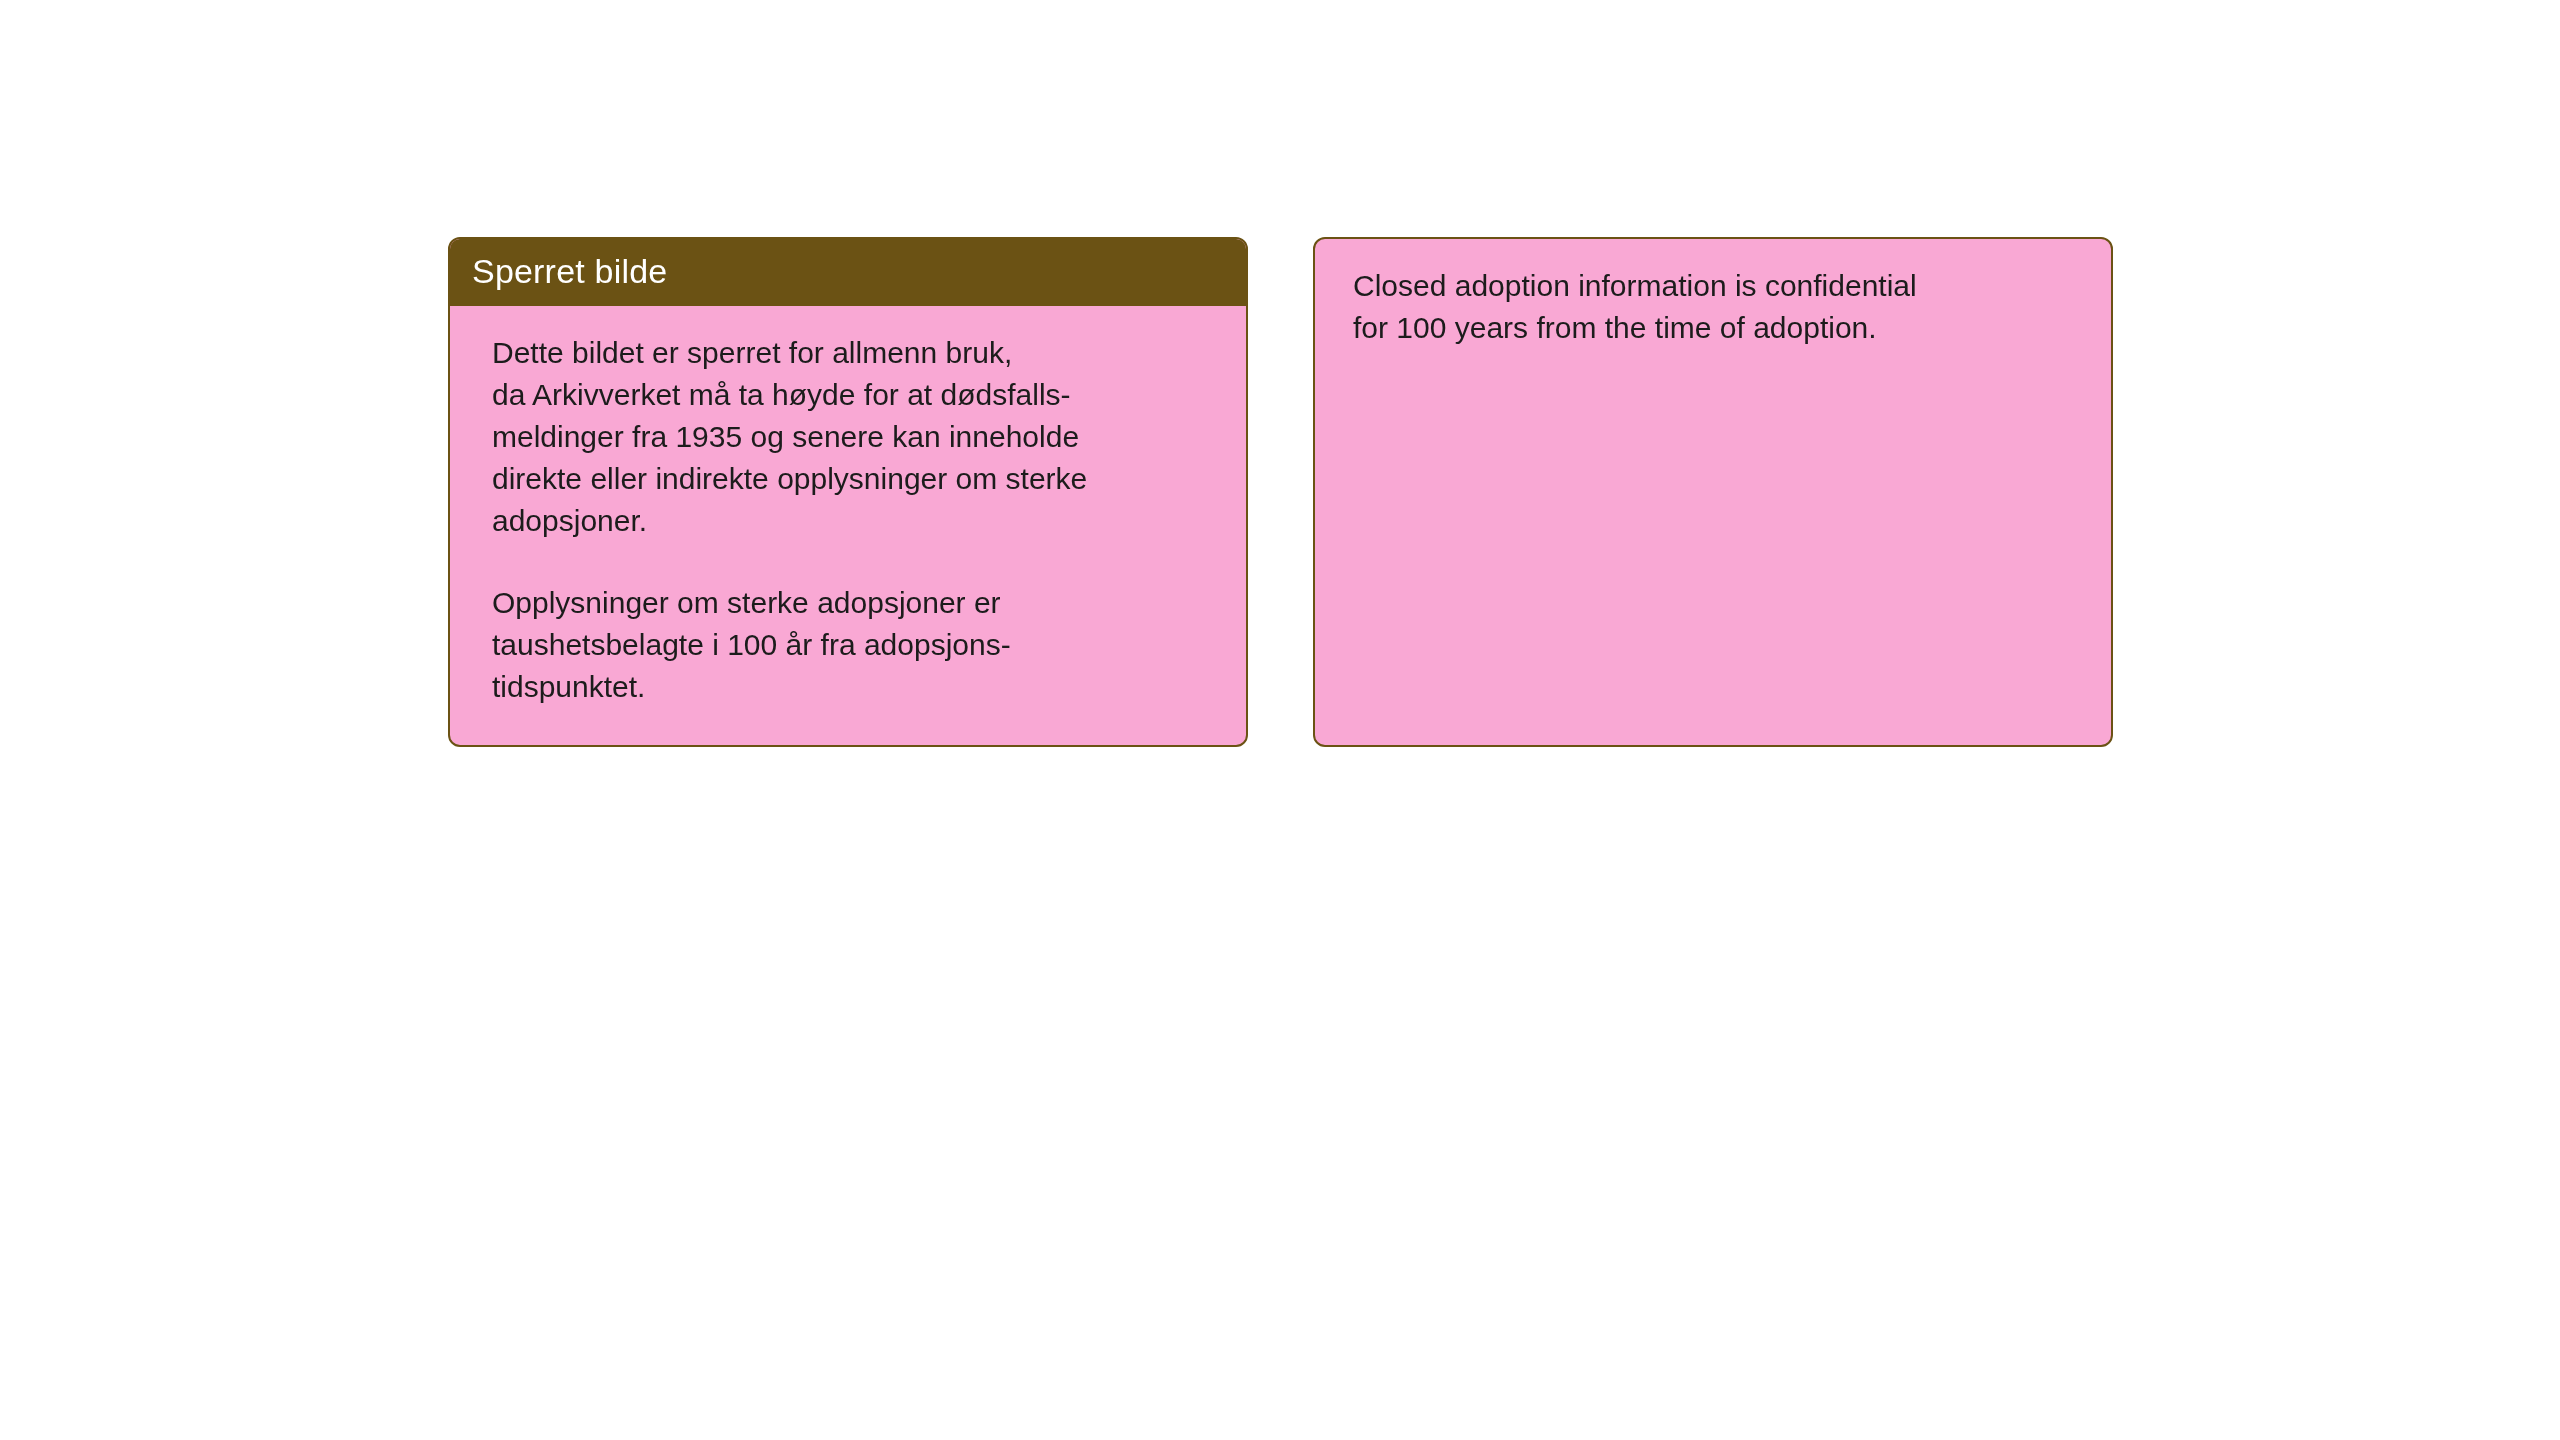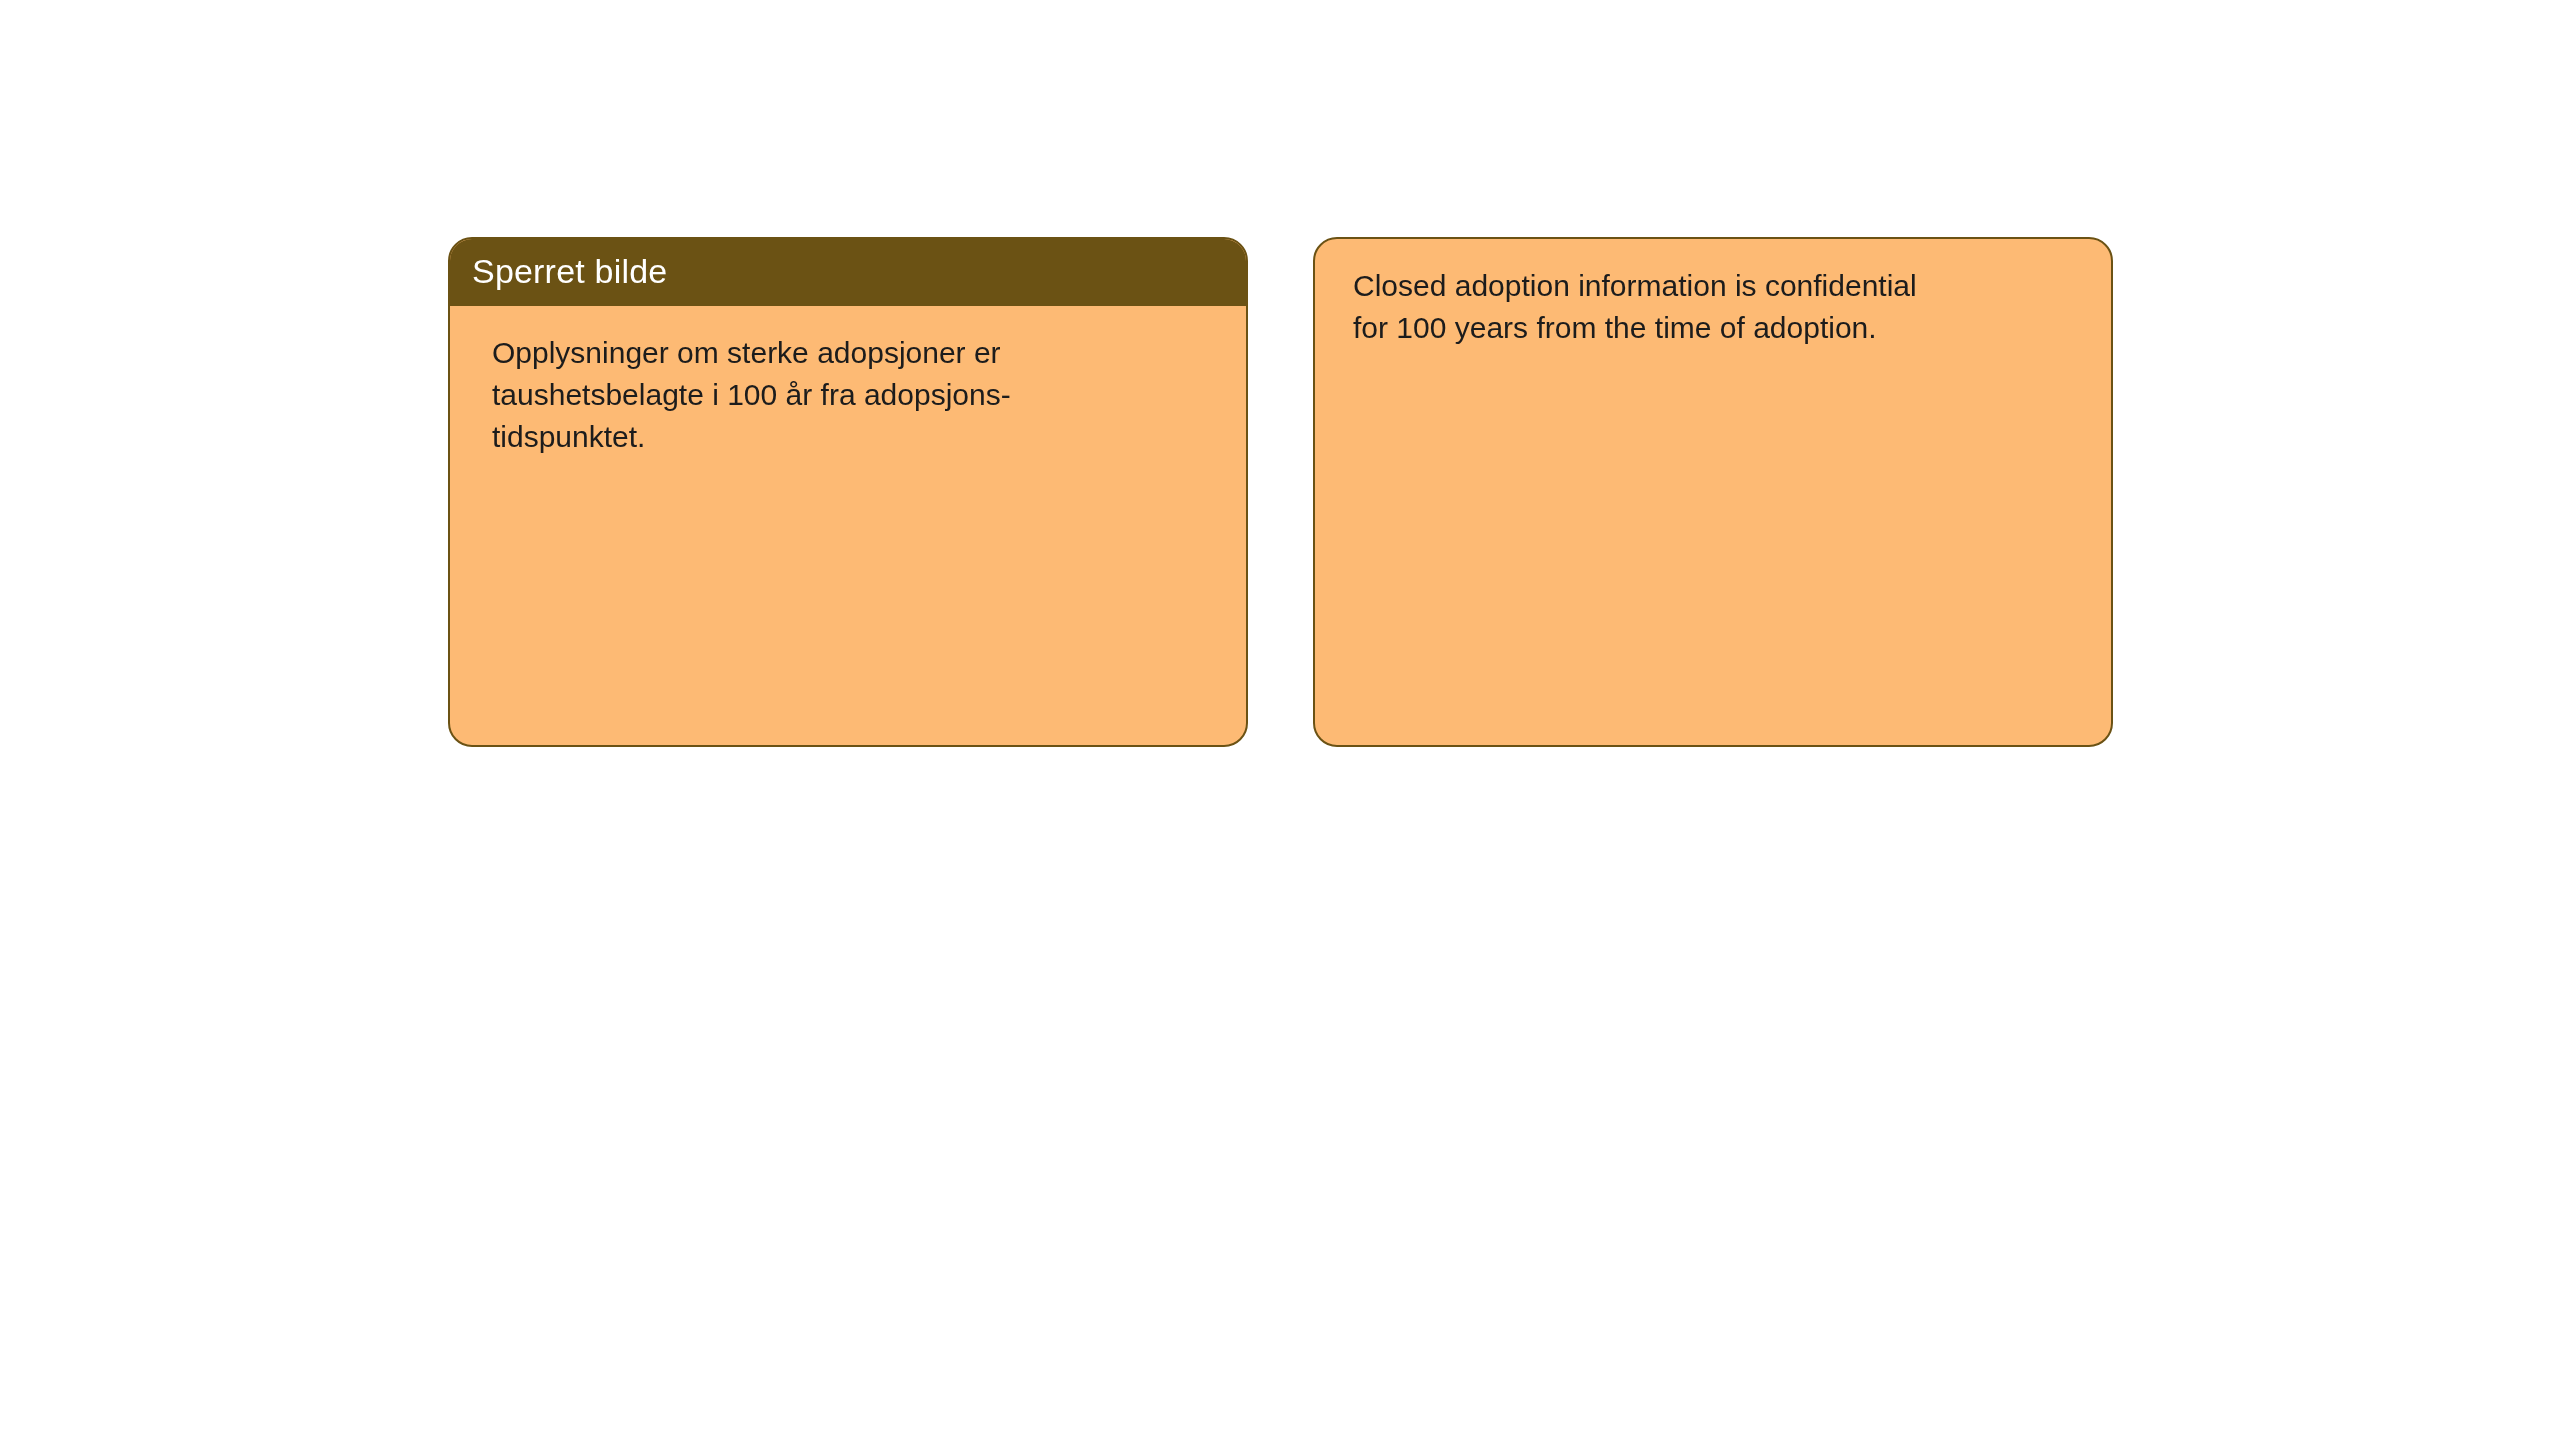--- a/index.html
+++ b/index.html
@@ -22,23 +22,23 @@
   .panels {
     position: absolute;
     left: 448px;
     top: 237px;
     display: flex;
     flex-direction: row;
     align-items: flex-start;
     gap: 65px;
   }
   .panel {
-    background: #fdba74;
+    background: #f9a8d4;
     border: 2px solid #6b5214;
-    border-radius: 24px;
+    border-radius: 12px;
     box-sizing: border-box;
     overflow: hidden;
     box-shadow: 0 0 0 0 rgba(0,0,0,0);
   }
   .panel-sperret { width: 800px; height: 510px; }
   .panel-blocked { width: 800px; height: 510px; }
 
   .panel-header {
     background: #6b5214;
     color: #ffffff;
@@ -69,20 +69,25 @@
 </style>
 </head>
 <body>
 
 <div class="stage">
   <div class="panels">
 
     <div class="panel panel-sperret">
       <div class="panel-header">Sperret bilde</div>
       <div class="panel-body">
+        <p class="para">Dette bildet er sperret for allmenn bruk,
+da Arkivverket må ta høyde for at dødsfalls-
+meldinger fra 1935 og senere kan inneholde
+direkte eller indirekte opplysninger om sterke
+adopsjoner.</p>
         <p class="para">Opplysninger om sterke adopsjoner er
 taushetsbelagte i 100 år fra adopsjons-
 tidspunktet.</p>
       </div>
     </div>
 
     <div class="panel panel-blocked">
       <div class="panel-body">
         <p class="para">Closed adoption information is confidential
 for 100 years from the time of adoption.</p>

